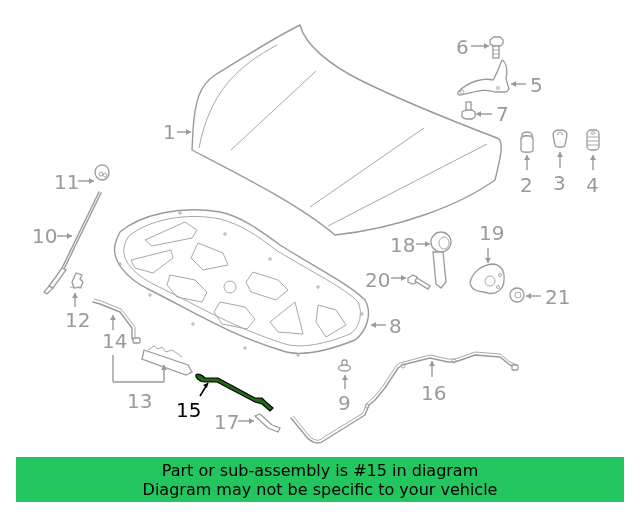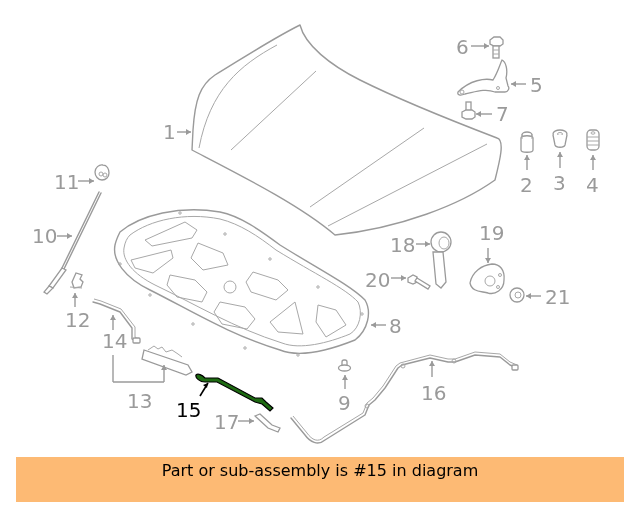--- a/index.html
+++ b/index.html
@@ -8,21 +8,21 @@
   .part { fill: none; stroke: #9a9a9a; stroke-width: 1.4; stroke-linejoin: round; stroke-linecap: round; }
   .part-thin { fill: none; stroke: #a8a8a8; stroke-width: 1; }
   .part-fill { fill: #ffffff; stroke: #9a9a9a; stroke-width: 1.3; }
   .callout { font-family: "DejaVu Sans", sans-serif; font-size: 20px; fill: #9a9a9a; }
   .callout-hl { font-family: "DejaVu Sans", sans-serif; font-size: 20px; fill: #000000; }
   .leader { stroke: #9a9a9a; stroke-width: 1.4; fill: none; }
   .leader-hl { stroke: #000000; stroke-width: 1.6; fill: none; }
   .hl-part { fill: #1e6b12; stroke: #000000; stroke-width: 1.2; }
   #banner {
     position: absolute; left: 16px; top: 457px; width: 608px; height: 45px;
-    background: #fdba74; color: #000000; text-align: center;
+    background: #22c55e; color: #000000; text-align: center;
     font-family: "DejaVu Sans", sans-serif; font-size: 16px; line-height: 19px;
     padding-top: 4px; box-sizing: border-box;
   }
   #banner div { white-space: nowrap; }
 </style>
 </head>
 <body>
 
 <svg id="diagram" viewBox="0 0 640 512" xmlns="http://www.w3.org/2000/svg">
 
@@ -273,13 +273,14 @@
   </g>
   <g>
     <line class="leader" x1="432" y1="361" x2="432" y2="377"></line>
     <path d="M432,361 l-3,5 l6,0 z" fill="#9a9a9a"></path>
     <text class="callout" x="421" y="400">16</text>
   </g>
 </svg>
 
 <div id="banner">
   <div>Part or sub-assembly is #15 in diagram</div>
+  <div>Diagram may not be specific to your vehicle</div>
 </div>
 
 </body></html>

